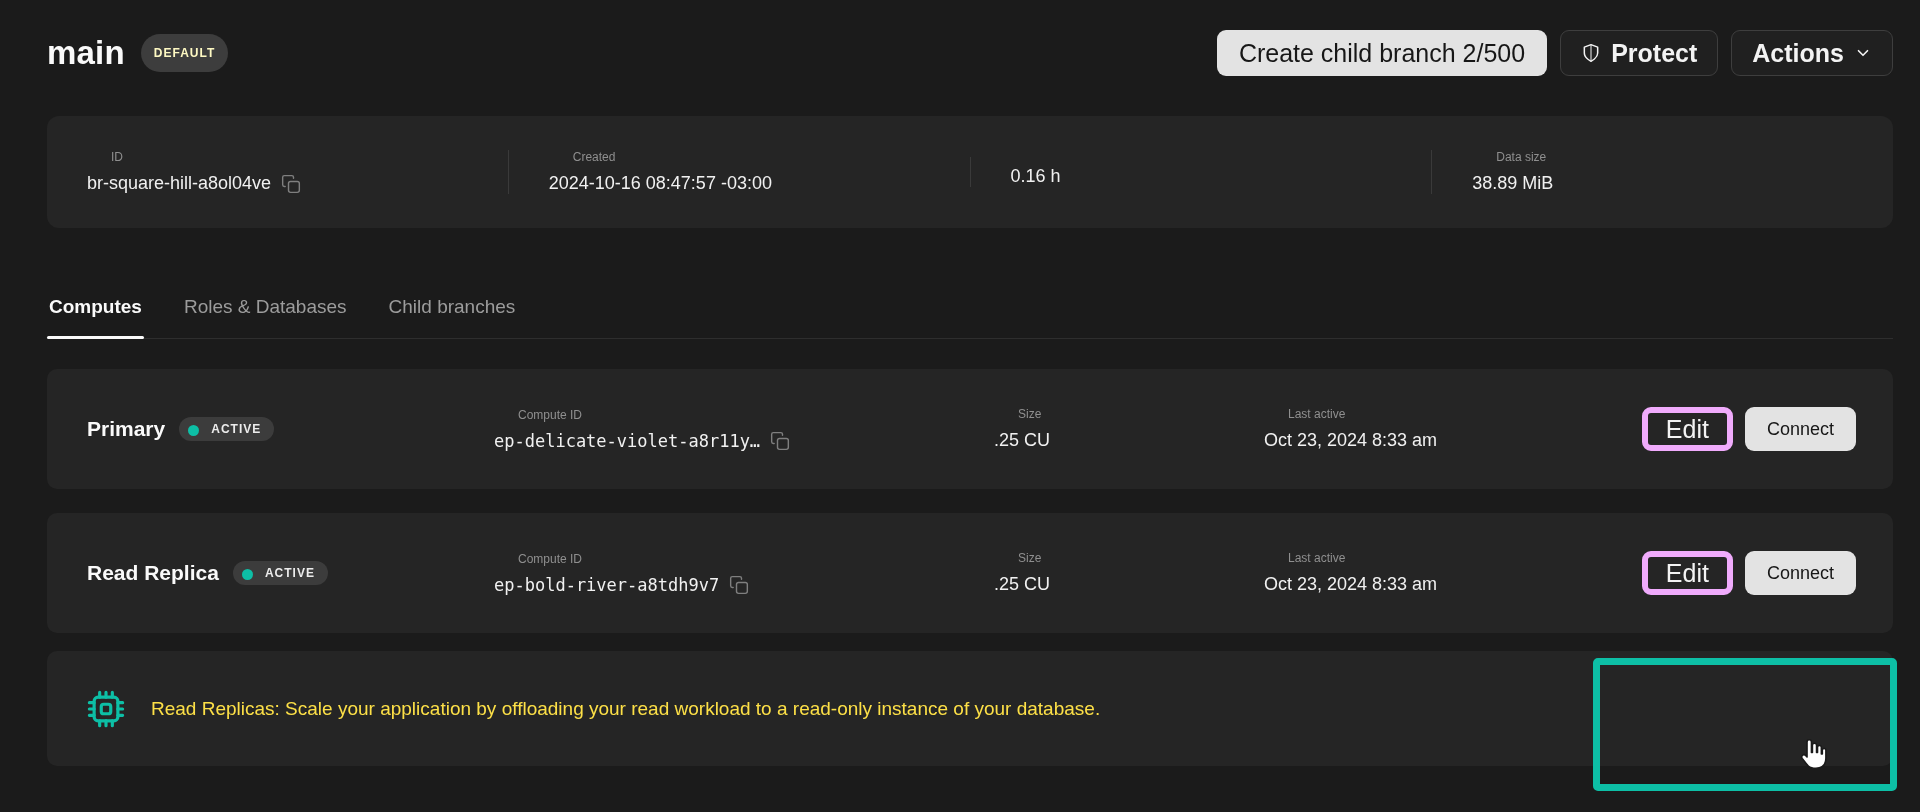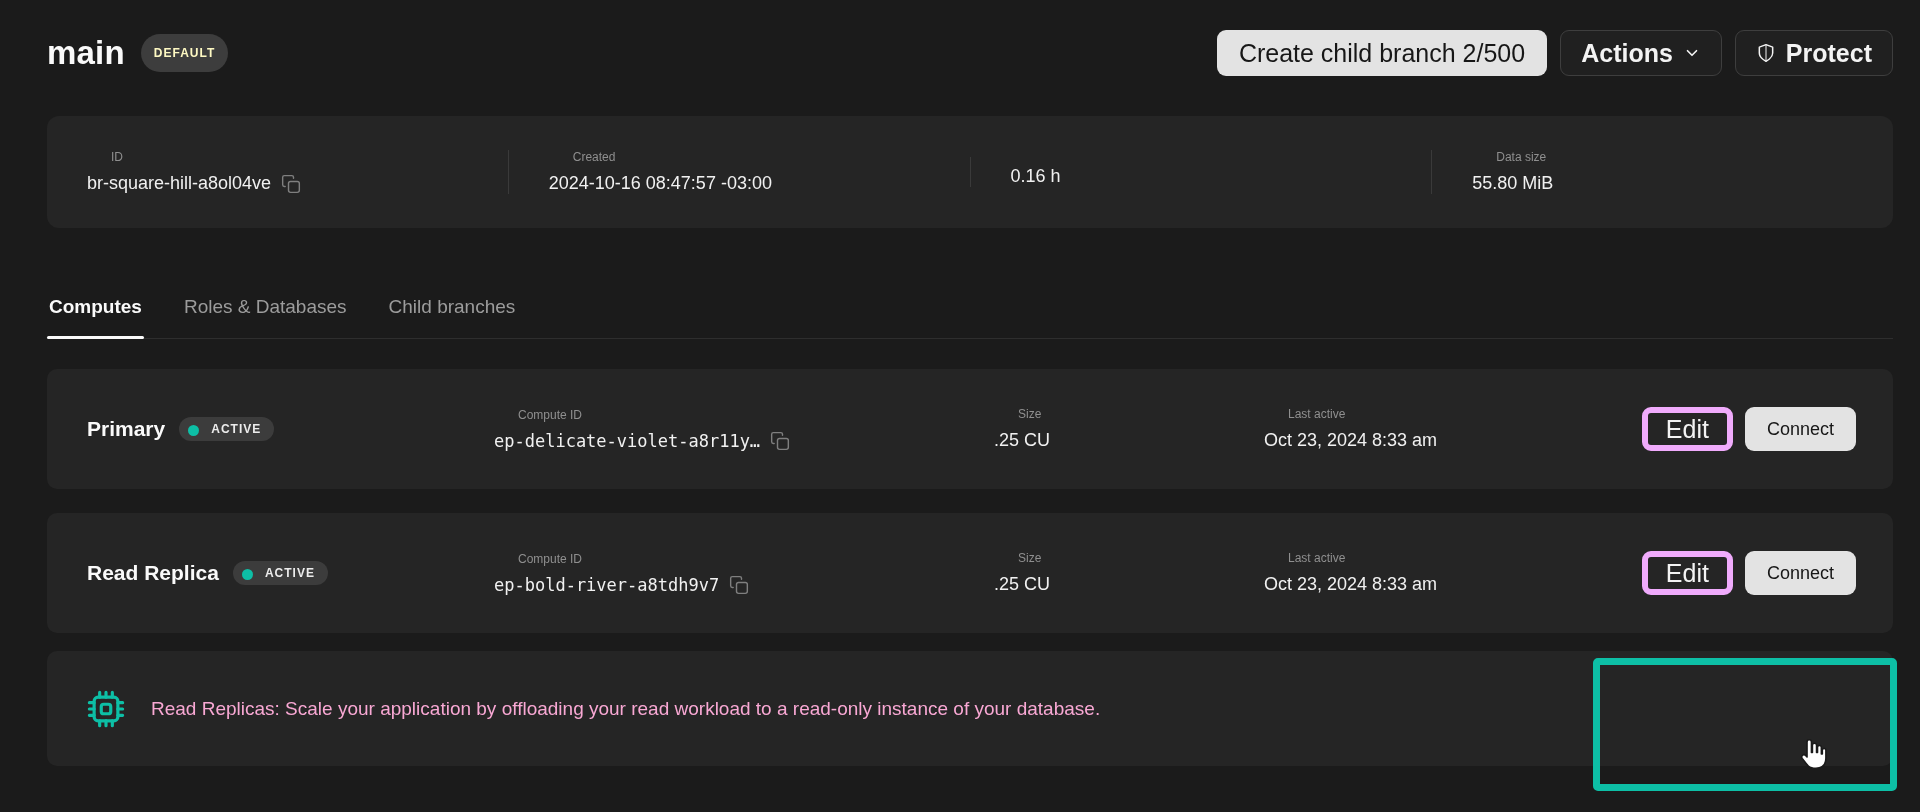--- a/index.html
+++ b/index.html
@@ -96,21 +96,21 @@
   }
   .status-dot { width: 11px; height: 11px; border-radius: 50%; background: var(--accent, #0dbfa6); }
   .col-compute { width: 500px; flex: none; }
   .col-size { width: 270px; flex: none; }
   .col-last { flex: 1 1 auto; }
   .mono { font-family: "DejaVu Sans Mono", monospace; font-size: 17px; }
   .row-actions { display: flex; align-items: center; gap: 12px; flex: none; }
   .btn.light.sm { height: 44px; padding: 0 22px; font-size: 18px; }
   
   .banner { margin-top: -6px; }
-  .banner-text { font-size: 19px; color: #f9a8d4; margin-left: 26px; }
+  .banner-text { font-size: 19px; color: #fde047; margin-left: 26px; }
   .banner .spacer { flex: 1 1 auto; }
   
   .highlight-box {
     position: absolute; left: 1593px; top: 658px; width: 304px; height: 133px;
     border: 7px solid var(--accent, #0dbfa6); border-radius: 5px;
     pointer-events: none;
   }
   .cursor-glyph { position: absolute; left: 1795px; top: 737px; pointer-events: none; }
 </style>
 </head>
@@ -118,36 +118,36 @@
 
 <div class="page">
 
   <header class="topbar">
     <div class="title-wrap">
       <h1 class="page-title">main</h1>
       <span class="pill">DEFAULT</span>
     </div>
     <div class="hdr-actions">
       <button class="btn light">Create child branch 2/500</button>
+      <button class="btn dark">
+        <span class="icon">
+          <svg width="20" height="20" viewBox="0 0 24 24" fill="none" stroke="#f3f3f3" stroke-width="1.8" stroke-linejoin="round">
+              <path d="M12 22s8-4 8-10V5l-8-3-8 3v7c0 6 8 10 8 10z"></path>
+              <path d="M12 2v20" stroke-width="1.2"></path>
+            </svg>
+        </span>
+        <span>Protect</span>
+      </button>
       <button class="btn dark">
         <span>Actions</span>
         <span class="icon">
           <svg width="18" height="18" viewBox="0 0 24 24" fill="none" stroke="#f3f3f3" stroke-width="2.2" stroke-linecap="round" stroke-linejoin="round">
               <polyline points="6 9 12 15 18 9"></polyline>
             </svg>
         </span>
-      </button>
-      <button class="btn dark">
-        <span class="icon">
-          <svg width="20" height="20" viewBox="0 0 24 24" fill="none" stroke="#f3f3f3" stroke-width="1.8" stroke-linejoin="round">
-              <path d="M12 22s8-4 8-10V5l-8-3-8 3v7c0 6 8 10 8 10z"></path>
-              <path d="M12 2v20" stroke-width="1.2"></path>
-            </svg>
-        </span>
-        <span>Protect</span>
       </button>
     </div>
   </header>
 
   <section class="info-card">
     <div class="info-col">
       <div class="field-label">ID</div>
       <div class="value-row">
         <span class="field-value">br-square-hill-a8ol04ve</span>
         <span class="copy-btn">
@@ -160,21 +160,21 @@
     </div>
     <div class="info-col">
       <div class="field-label">Created</div>
       <div class="field-value">2024-10-16 08:47:57 -03:00</div>
     </div>
     <div class="info-col">
       <div class="field-value">0.16 h</div>
     </div>
     <div class="info-col">
       <div class="field-label">Data size</div>
-      <div class="field-value">55.80 MiB</div>
+      <div class="field-value">38.89 MiB</div>
     </div>
   </section>
 
   <nav class="tabs">
     <div class="tab active">Computes</div>
     <div class="tab">Roles &amp; Databases</div>
     <div class="tab">Child branches</div>
   </nav>
 
   <div class="rows">

